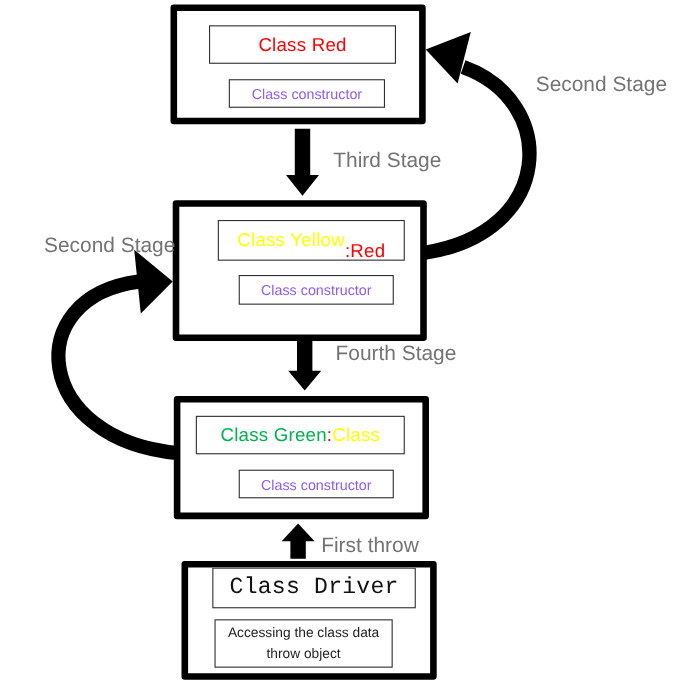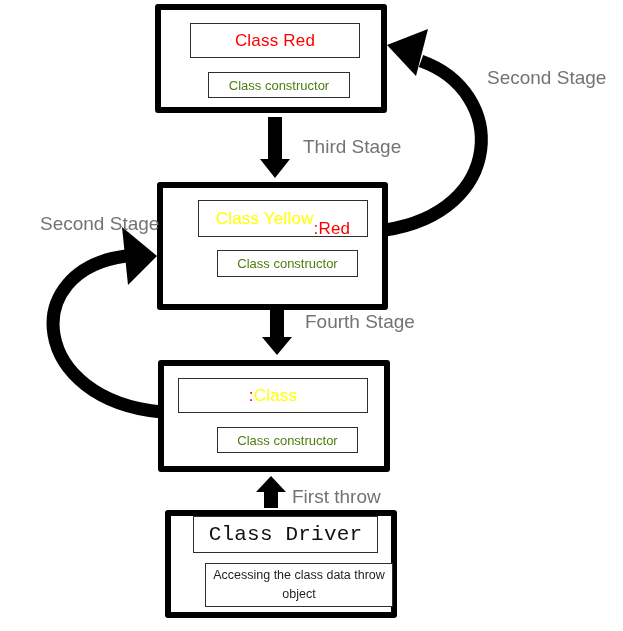--- a/index.html
+++ b/index.html
@@ -29,21 +29,21 @@
     background: #ffffff;
     border: 1.5px solid #2e2e2e;
     box-sizing: border-box;
     display: flex;
     align-items: center;
     justify-content: center;
     text-align: center;
   }
   .title-box { font-size: 17px; letter-spacing: 0.2px; }
   .title-box.driver { font-size: 21px; color: #111111; font-family: Liberation Mono, monospace; }
-  .ctor-box { font-size: 13px; color: #4d7c0f; }
+  .ctor-box { font-size: 13px; color: #8b5cf6; }
   .body-box { font-size: 12.5px; line-height: 1.5; color: #1f1f1f; padding: 0 6px; }
   .arrow-label {
     position: absolute;
     font-size: 19px;
     color: #737373;
     white-space: nowrap;
     z-index: 3;
   }
   
   #box-red    { left: 155px; top: 4px;   width: 232px; height: 109px; }
@@ -51,21 +51,21 @@
   #box-green  { left: 158px; top: 360px; width: 232px; height: 112px; }
   #box-driver { left: 165px; top: 510px; width: 232px; height: 108px; }
   
   #box-red .title-box    { left: 29px; top: 13px; width: 170px; height: 35px; }
   #box-red .ctor-box     { left: 47px; top: 62px; width: 142px; height: 26px; }
   #box-yellow .title-box { left: 35px; top: 12px; width: 170px; height: 37px; }
   #box-yellow .ctor-box  { left: 54px; top: 62px; width: 141px; height: 27px; }
   #box-green .title-box  { left: 14px; top: 12px; width: 190px; height: 35px; }
   #box-green .ctor-box   { left: 53px; top: 61px; width: 141px; height: 26px; }
   #box-driver .title-box { left: 22px; top: 0px;  width: 185px; height: 37px; }
-  #box-driver .body-box  { left: 34px; top: 47px; width: 188px; height: 44px; }
+  #box-driver .body-box  { left: 24px; top: 47px; width: 162px; height: 44px; }
   
   #lbl-second-right { left: 487px; top: 67px; }
   #lbl-third        { left: 303px; top: 136px; }
   #lbl-second-left  { left: 40px;  top: 213px; }
   #lbl-fourth       { left: 305px; top: 311px; }
   #lbl-first        { left: 292px; top: 486px; }
 </style>
 </head>
 <body>
 
@@ -98,20 +98,21 @@
         <span style="color: rgb(255, 255, 0);">Class Yellow</span>
         <span style="color: rgb(254, 0, 0); margin-top: 20px;">:Red</span>
       </div>
     <div class="inner-box ctor-box">
         <span>Class constructor</span>
       </div>
   </div>
 
   <div id="box-green" class="outer-box">
     <div class="inner-box title-box">
+        <span style="color: rgb(0, 176, 80);">Class Green</span>
         <span style="color: rgb(254, 0, 0);">:</span>
         <span style="color: rgb(255, 255, 0);">Class</span>
       </div>
     <div class="inner-box ctor-box">
         <span>Class constructor</span>
       </div>
   </div>
 
   <div id="box-driver" class="outer-box">
     <div class="inner-box title-box driver">

